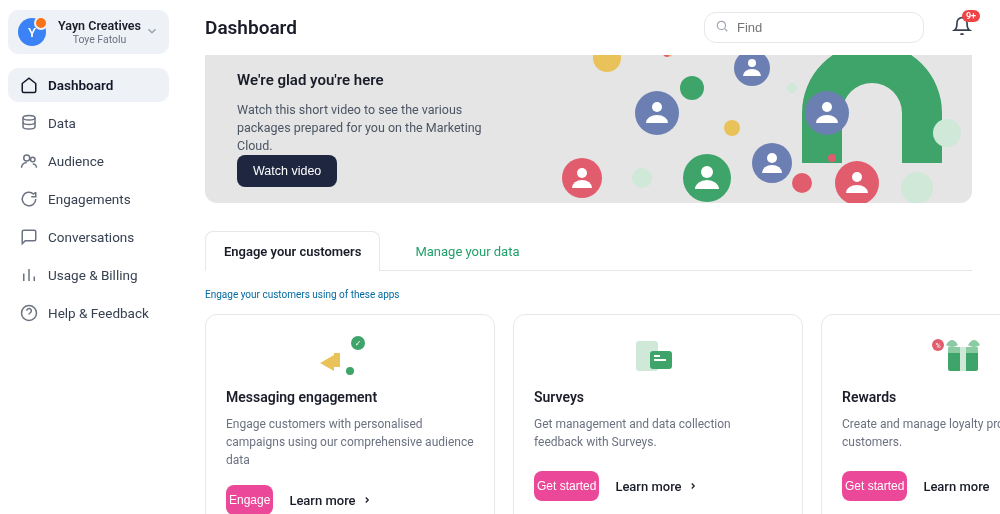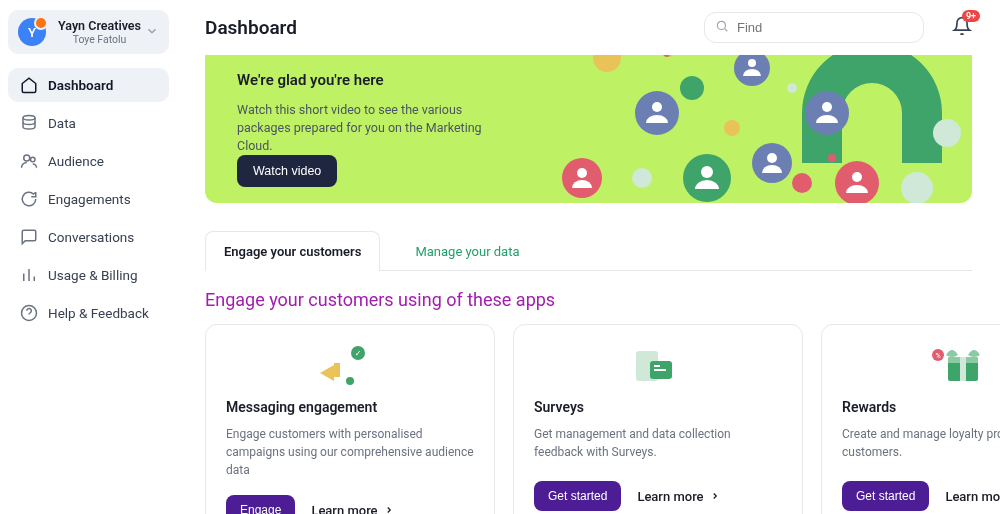--- a/index.html
+++ b/index.html
@@ -117,21 +117,21 @@
     border-radius: 999px;
     padding: 1px 4px;
     line-height: 1.2;
   }
   .content {
     padding: 0 28px;
     flex: 1;
     overflow: hidden;
   }
   .hero {
-    background: #bef264;
+    background: #e5e5e5;
     border-radius: 12px;
     padding: 28px 32px 28px 32px;
     position: relative;
     overflow: hidden;
     height: 160px;
     margin-top: -12px;
   }
   .hero-title { font-size: 15px; font-weight: 600; color: #1a1d29; }
   .hero-sub { font-size: 12.5px; color: #4b5563; max-width: 250px; margin-top: 12px; line-height: 1.45; }
   .btn-dark {
@@ -167,22 +167,22 @@
     margin-bottom: -1px;
   }
   .tab.active {
     color: #1a1d29;
     font-weight: 600;
     border-color: #e5e7eb;
     border-radius: 8px 8px 0 0;
     background: #fff;
   }
   .tab-desc {
-    font-size: 18px;
-    color: #a21caf;
+    font-size: 10px;
+    color: #0369a1;
     margin-top: 18px;
   }
   .cards {
     display: flex;
     gap: 18px;
     margin-top: 14px;
   }
   .card {
     border: 1px solid #e5e7eb;
     border-radius: 12px;
@@ -190,27 +190,27 @@
     width: 290px;
     flex-shrink: 0;
     display: flex;
     flex-direction: column;
   }
   .card-illus { height: 44px; margin-bottom: 12px; }
   .card-title { font-size: 14px; font-weight: 600; color: #1a1d29; }
   .card-sub { font-size: 12px; color: #6b7280; margin-top: 10px; line-height: 1.5; min-height: 40px; }
   .card-actions { display: flex; align-items: center; gap: 16px; margin-top: 16px; }
   .btn-sm-dark {
-    background: #4c1d95;
+    background: #ec4899;
     color: #fff;
     font-size: 12px;
     font-weight: 500;
     border: none;
     border-radius: 8px;
-    padding: 8px 14px;
+    padding: 8px 3px;
     cursor: pointer;
   }
   .learn-link {
     font-size: 13px;
     font-weight: 500;
     color: #1a1d29;
     display: inline-flex;
     align-items: center;
     gap: 6px;
     cursor: pointer;

